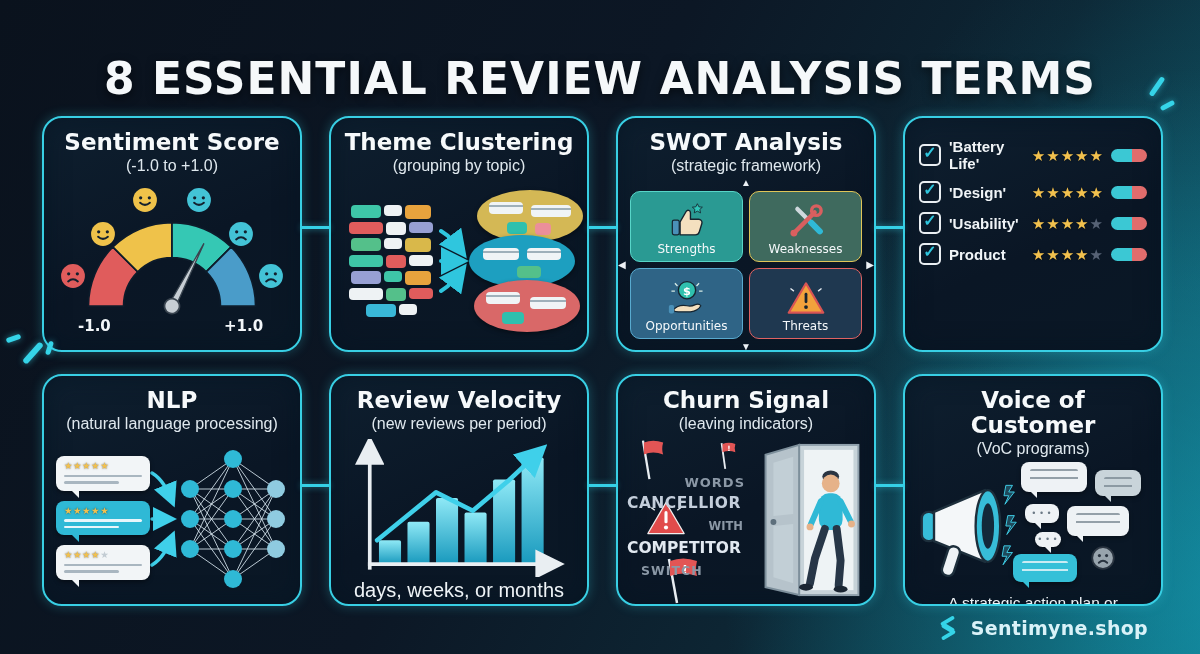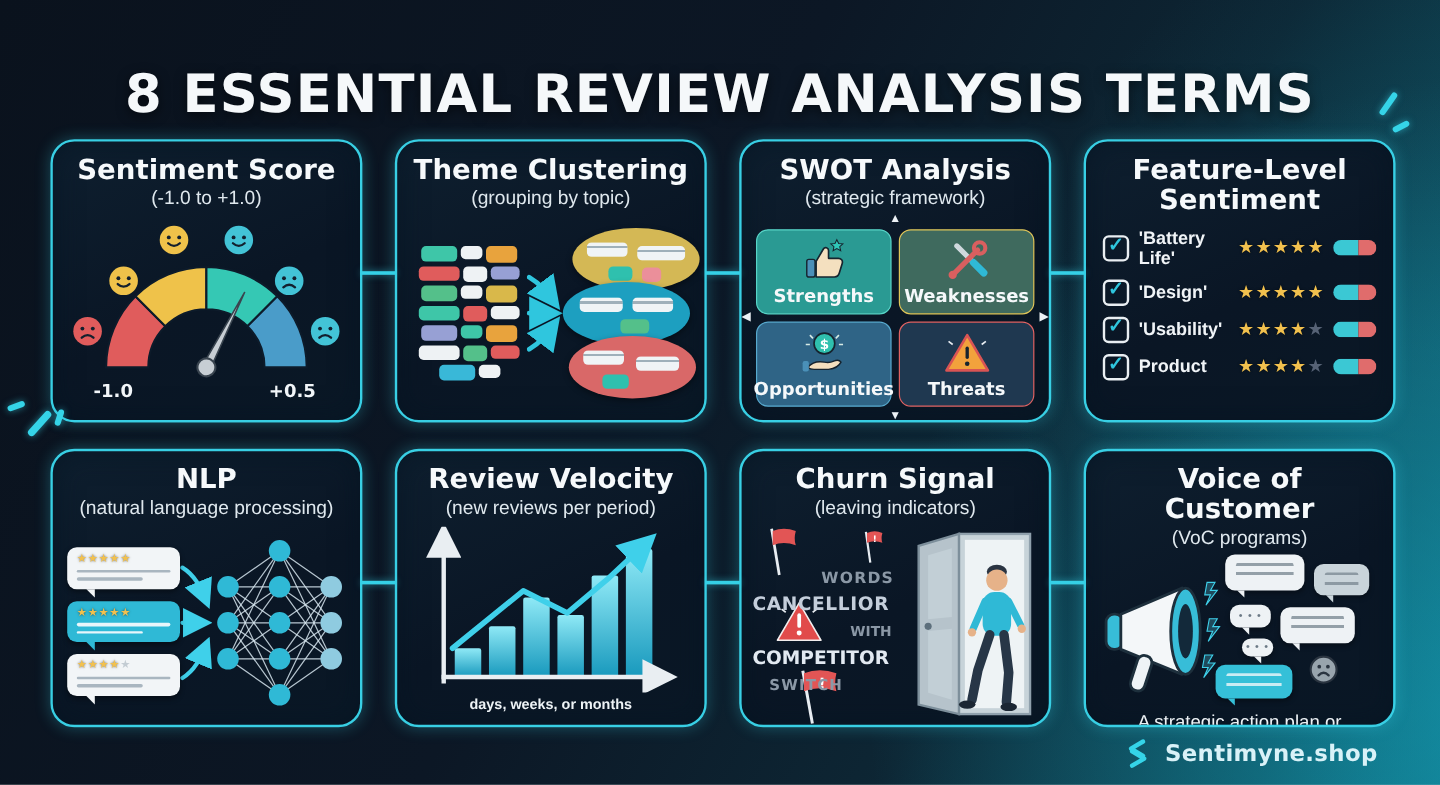--- a/index.html
+++ b/index.html
@@ -66,21 +66,21 @@
   .mini.mteal{background:#2fc0ae;} .mini.mpink{background:#eb8f9a;} .mini.mgreen{background:#54c08a;}
 
   
   .swot{position:relative;width:232px;margin:16px auto 0;}
   .swgrid{display:grid;grid-template-columns:113px 113px;grid-template-rows:71px 71px;gap:6px;}
   .tile{border-radius:10px;display:flex;flex-direction:column;align-items:center;justify-content:flex-end;padding-bottom:5px;box-sizing:border-box;}
   .q1{background:#2a9a93;border:1.5px solid #58d5c8;}
   .q2{background:#3f6a5e;border:1.5px solid #e0c558;}
   .q3{background:#2f6486;border:1.5px solid #58aacf;}
   .q4{background:#1f3850;border:1.5px solid #e06262;}
-  .tile .ql{font-family:"DejaVu Sans",sans-serif;font-weight:bold;font-size:15px;color:#f5f8fa;text-align:center;}
+  .tile .ql{font-family:"DejaVu Sans",sans-serif;font-weight:normal;font-size:12px;color:#f5f8fa;text-align:center;}
   .tile svg{margin-bottom:2px;}
   .sw-ar{position:absolute;color:#edf2f6;font-size:10px;line-height:1;}
   .sw-up{top:-13px;left:50%;transform:translateX(-50%);}
   .sw-down{bottom:-13px;left:50%;transform:translateX(-50%);}
   .sw-left{left:-12px;top:50%;transform:translateY(-50%);}
   .sw-right{right:-12px;top:50%;transform:translateY(-50%);}
 
   
   .feat{margin-top:10px;}
   .frow{display:flex;align-items:center;margin:0 2px 9px;}
@@ -102,21 +102,21 @@
   .rev .stars{font-size:9.5px;letter-spacing:.5px;display:block;}
   .rev .stars span.off{color:#c3ccd3;}
   .rev .bl{display:block;height:2.5px;background:#a9b6c0;border-radius:2px;margin-top:4px;}
   .rev .bl.b2{width:70%;}
   .rev.teal .bl{background:#e8f6fb;}
   .arr5{width:28px;flex:0 0 28px;}
   .net{width:110px;flex:0 0 110px;}
 
   
   .viz6{margin-top:6px;}
-  .cap6{font-size:12px;color:#eef3f6;margin-top:-2px;font-weight:700;}
+  .cap6{font-size:20px;color:#eef3f6;margin-top:-2px;font-weight:400;}
 
   
   .viz7{display:flex;justify-content:center;gap:6px;margin-top:6px;height:164px;}
   .signals{position:relative;width:120px;height:162px;flex:0 0 120px;}
   .w{position:absolute;font-family:"DejaVu Sans",sans-serif;}
   .w0{top:36px;right:2px;color:#8b98a6;font-size:13px;font-weight:bold;letter-spacing:1px;}
   .w1{top:55px;left:0;color:#c4cedb;font-size:15.5px;font-weight:bold;letter-spacing:.5px;}
   .w2{top:80px;right:4px;color:#8b98a6;font-size:11.5px;font-weight:bold;}
   .w3{top:100px;left:0;color:#e2e9f1;font-size:15.5px;font-weight:bold;}
   .w4{top:124px;left:14px;color:#8b98a6;font-size:12.5px;font-weight:bold;letter-spacing:1px;}
@@ -198,21 +198,21 @@
         <path d="M5 100 A95 95 0 0 1 32.8 32.8 L61.1 61.1 A55 55 0 0 0 45 100 Z" fill="#e05c5c" stroke="#0d1b2a" stroke-width="2"></path>
         <path d="M32.8 32.8 A95 95 0 0 1 100 5 L100 45 A55 55 0 0 0 61.1 61.1 Z" fill="#efc24a" stroke="#0d1b2a" stroke-width="2"></path>
         <path d="M100 5 A95 95 0 0 1 167.2 32.8 L138.9 61.1 A55 55 0 0 0 100 45 Z" fill="#35c8b4" stroke="#0d1b2a" stroke-width="2"></path>
         <path d="M167.2 32.8 A95 95 0 0 1 195 100 L155 100 A55 55 0 0 0 138.9 61.1 Z" fill="#4a9cc9" stroke="#0d1b2a" stroke-width="2"></path>
         <g transform="rotate(27 100 100)">
           <polygon points="96,100 100,20 104,100" fill="#c7ced4" stroke="#39444f" stroke-width="1.5"></polygon>
           <circle cx="100" cy="100" r="8.5" fill="#c7ced4" stroke="#39444f" stroke-width="2"></circle>
         </g>
       </svg>
       <span class="glab min">-1.0</span>
-      <span class="glab max">+0.5</span>
+      <span class="glab max">+1.0</span>
     </div>
   </section>
 
   <section class="card">
     <h2>Theme Clustering</h2>
     <p class="sub">(grouping by topic)</p>
     <div class="viz2">
       <div class="cluster">
           <span class="cb cb-teal" style="width: 30px; height: 13px;"></span>
           <span class="cb cb-white" style="width: 18px; height: 11px;"></span>
@@ -314,21 +314,20 @@
             <rect x="22.4" y="16" width="3.2" height="12" rx="1.6" fill="#16242f"></rect>
             <circle cx="24" cy="32.5" r="2.2" fill="#16242f"></circle>
           </svg>
           <span class="ql">Threats</span>
         </div>
       </div>
     </div>
   </section>
 
   <section class="card">
-    <h2>Feature-Level Sentiment</h2>
     <div class="feat">
       <div class="frow">
         <span class="chk">✓</span>
         <span class="flabel">'Battery Life'</span>
         <span class="stars"><span class="on">★</span><span class="on">★</span><span class="on">★</span><span class="on">★</span><span class="on">★</span></span>
         <span class="pill">
             <span class="p-pos"></span>
             <span class="p-neg"></span>
           </span>
       </div>

